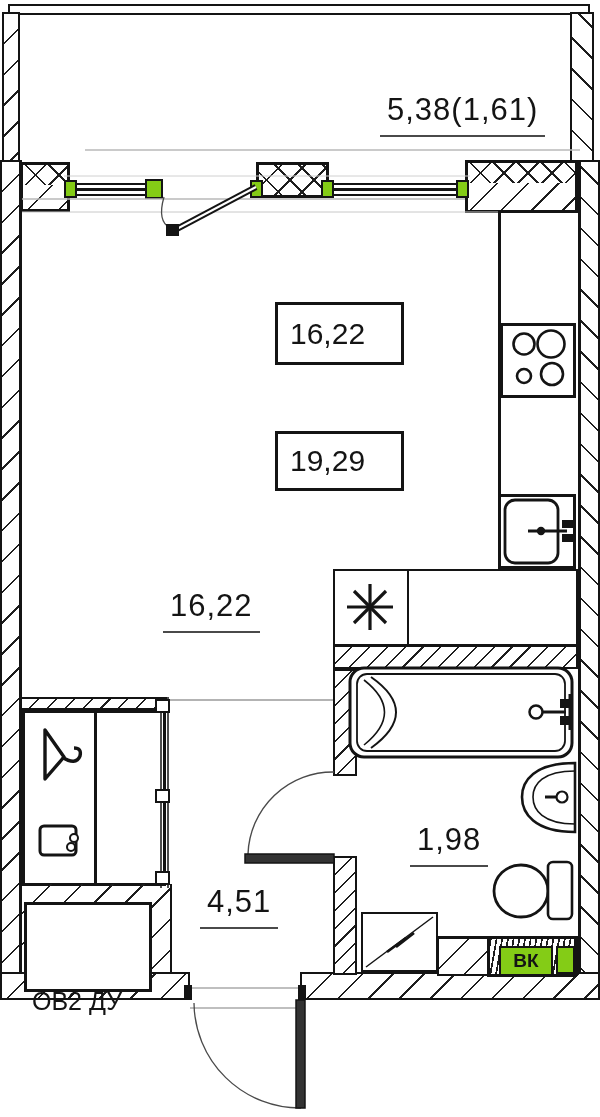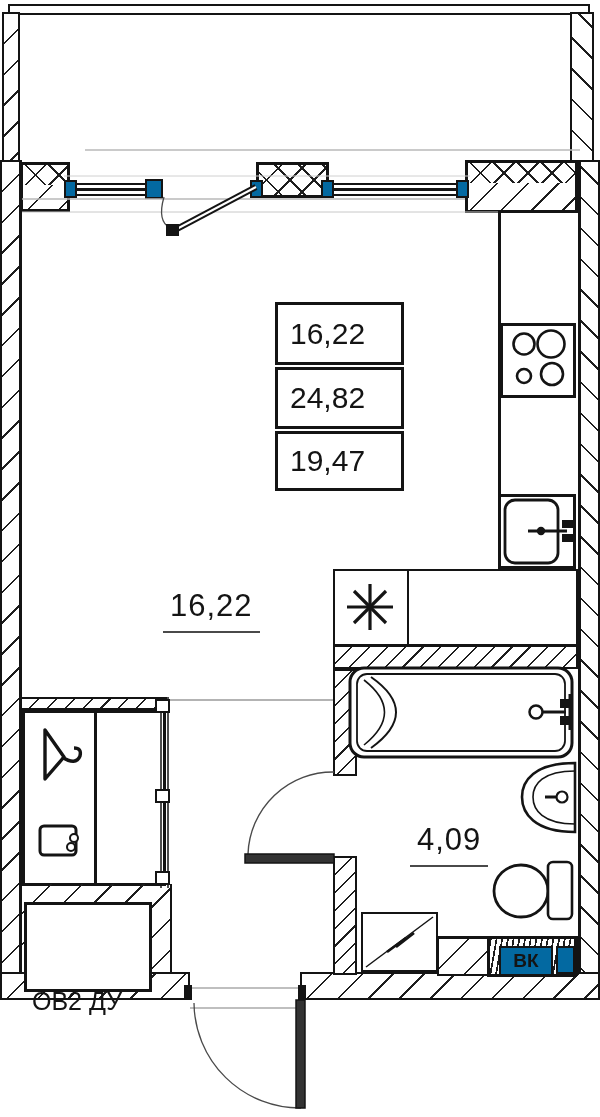--- a/index.html
+++ b/index.html
@@ -3,21 +3,21 @@
 <meta charset="utf-8">
 <style>
   html,body{margin:0;padding:0;background:#ffffff;}
   #plan{
     position:relative;width:600px;height:1117px;background:#ffffff;overflow:hidden;
     font-family:"Liberation Sans","DejaVu Sans",sans-serif;color:#141414;
   }
   .abs{position:absolute;box-sizing:border-box;}
   .w{position:absolute;box-sizing:border-box;border:2.5px solid #141414;background-color:#ffffff;}
   .thick{border-width:3px;}
-  .white{position:absolute;box-sizing:border-box;background:#0369a1;border:2px solid #141414;}
+  .white{position:absolute;box-sizing:border-box;background:#84cc16;border:2px solid #141414;}
   
   .hl{background-image:repeating-linear-gradient(135deg,transparent 0 20px,#1e1e1e 20px 21.8px);}
   .hr{background-image:repeating-linear-gradient(45deg,transparent 0 20px,#1e1e1e 20px 21.8px);}
   .hb{background-image:repeating-linear-gradient(135deg,transparent 0 11px,#1e1e1e 11px 12.6px);}
   .hx{background-image:repeating-linear-gradient(45deg,transparent 0 15px,#1e1e1e 15px 16.8px),repeating-linear-gradient(135deg,transparent 0 15px,#1e1e1e 15px 16.8px);}
   .hd{background-image:repeating-linear-gradient(100deg,#1e1e1e 0 1.7px,transparent 1.7px 5.6px);}
   
   .win{position:absolute;box-sizing:border-box;border-top:2.5px solid #141414;border-bottom:2.5px solid #141414;background:#fff;}
   .win .mid{position:absolute;left:0;right:0;top:50%;height:2.5px;margin-top:-1.25px;background:#141414;}
   
@@ -28,20 +28,21 @@
   .txt-center{display:flex;align-items:center;justify-content:center;height:100%;}
 </style>
 </head>
 <body>
 
 <div id="plan">
 
   <div class="w" style="left:8px;top:4px;width:582px;height:11px;border-width:2px;"></div>
   <div class="w hl" style="left:2px;top:12px;width:18px;height:150px;border-width:2px;"></div>
   <div class="w hr" style="left:570px;top:12px;width:24px;height:150px;border-width:2px;"></div>
+  <div class="lbl" style="left:380px;top:92px;"><span class="u">5,38(1,61)</span></div>
 
   <div class="w hl" style="left:0px;top:160px;width:22px;height:840px;border-right-width:3px;"></div>
   <div class="w hr" style="left:578px;top:160px;width:22px;height:840px;border-left-width:3px;"></div>
   <div class="w hl" style="left:0px;top:972px;width:190px;height:28px;"></div>
   <div class="w hl" style="left:300px;top:972px;width:300px;height:28px;"></div>
   <div class="w hl" style="left:437px;top:936px;width:141px;height:40px;border-top-width:3px;"></div>
 
   <div class="w thick" style="left:20px;top:162px;width:50px;height:50px;padding:0;">
     <div class="abs hx" style="left:0;top:0;right:0;height:20px;"></div>
     <div class="abs hl" style="left:0;top:20px;right:0;bottom:0;"></div>
@@ -59,25 +60,22 @@
     </div>
   <div class="white" style="left:64px;top:180px;width:13px;height:18px;"></div>
   <div class="white" style="left:145px;top:179px;width:18px;height:20px;"></div>
   <div class="white" style="left:250px;top:180px;width:13px;height:18px;"></div>
   <div class="white" style="left:321px;top:180px;width:13px;height:18px;"></div>
   <div class="white" style="left:456px;top:180px;width:13px;height:18px;"></div>
 
   <div class="w thick" style="left:275px;top:302px;width:129px;height:63px;">
     <div class="cellTxt" style="font-size:30px;padding-left:12px;">16,22</div>
   </div>
-  <div class="w thick" style="left:275px;top:367px;width:129px;height:62px;">
-    <div class="cellTxt" style="font-size:30px;padding-left:12px;">24,82</div>
-  </div>
   <div class="w thick" style="left:275px;top:431px;width:129px;height:60px;">
-    <div class="cellTxt" style="font-size:30px;padding-left:12px;">19,47</div>
+    <div class="cellTxt" style="font-size:30px;padding-left:12px;">19,29</div>
   </div>
 
   <div class="abs" style="left:498px;top:212px;width:2.5px;height:358px;background:#141414;"></div>
   <div class="w thick" style="left:500px;top:323px;width:76px;height:75px;"></div>
   <div class="w thick" style="left:498px;top:494px;width:78px;height:75px;"></div>
   <div class="w" style="left:333px;top:569px;width:76px;height:77px;"></div>
   <div class="w" style="left:407px;top:569px;width:171px;height:77px;"></div>
 
   <div class="w hb" style="left:333px;top:645px;width:245px;height:24px;"></div>
   <div class="w hb" style="left:333px;top:669px;width:24px;height:107px;"></div>
@@ -91,21 +89,22 @@
   <div class="w thick" style="left:24px;top:902px;width:128px;height:90px;z-index:9;"></div>
   <div class="lbl" style="left:32px;top:987px;font-size:25px;letter-spacing:0;z-index:12;">ОВ2 ДУ</div>
 
   <div class="w thick hd" style="left:487px;top:936px;width:90px;height:41px;z-index:9;"></div>
   <div class="white" style="left:499px;top:946px;width:54px;height:30px;border-width:2.5px;z-index:10;">
     <div class="txt-center" style="font-size:19px;font-weight:bold;">ВК</div>
   </div>
   <div class="white" style="left:556px;top:946px;width:19px;height:28px;z-index:10;"></div>
 
   <div class="lbl" style="left:163px;top:588px;"><span class="u">16,22</span></div>
-  <div class="lbl" style="left:410px;top:822px;"><span class="u">4,09</span></div>
+  <div class="lbl" style="left:200px;top:884px;"><span class="u">4,51</span></div>
+  <div class="lbl" style="left:410px;top:822px;"><span class="u">1,98</span></div>
 
   <svg width="600" height="1117" viewBox="0 0 600 1117">
 
     <g stroke="#b8b8b8" stroke-width="1.5">
       <line x1="85" y1="150" x2="580" y2="150"></line>
       <line x1="64" y1="176" x2="470" y2="176" stroke="#d0d0d0" stroke-width="1"></line>
       <line x1="22" y1="199" x2="465" y2="199"></line>
       <line x1="22" y1="212" x2="498" y2="212" stroke="#c8c8c8" stroke-width="1"></line>
       <line x1="166" y1="700" x2="333" y2="700" stroke="#9a9a9a"></line>
       <line x1="190" y1="988" x2="300" y2="988" stroke="#aaaaaa"></line>

